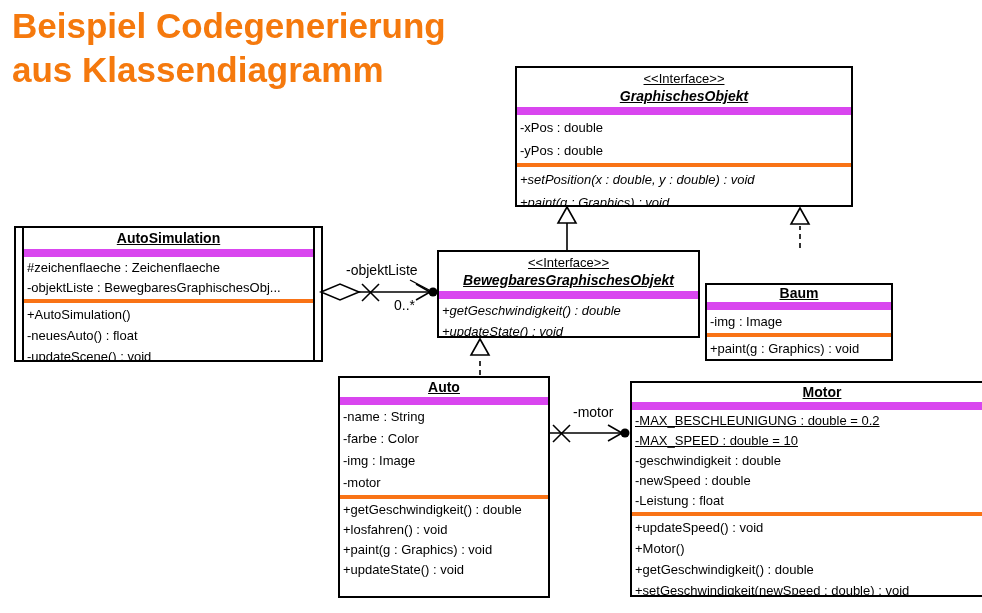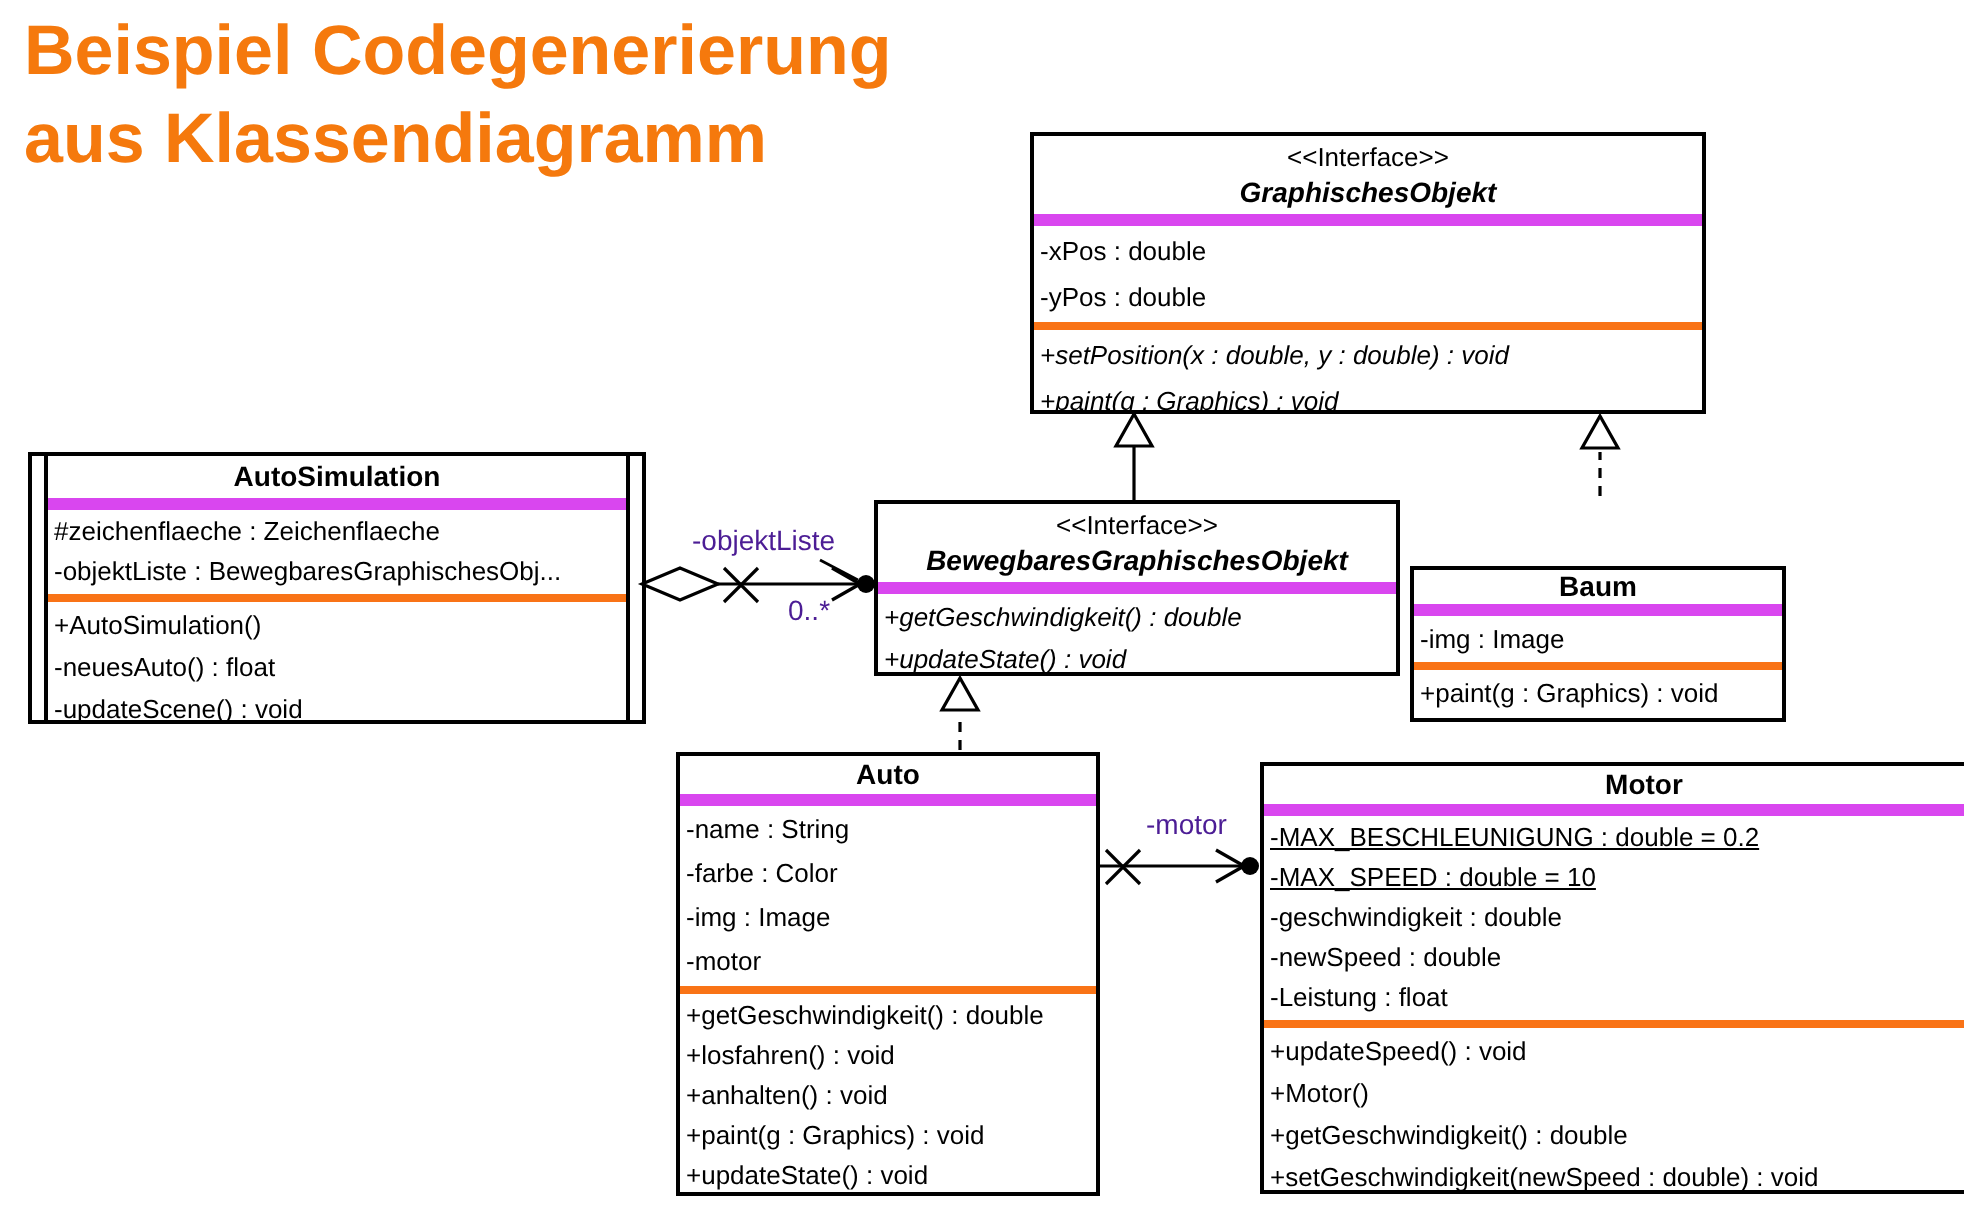--- a/index.html
+++ b/index.html
@@ -13,21 +13,21 @@
     position:absolute; left:12px; top:4px;
     font-size:35px; font-weight:bold; line-height:44px;
     letter-spacing:0px; white-space:nowrap;
   }
 
   
   .box {
     position:absolute; background:#fff; border:2px solid #000;
     box-sizing:border-box; font-size:13px; color:#000; overflow:hidden;
   }
-  .hdr { border-bottom:6px solid #d946ef; text-align:center; font-weight:bold; font-size:14px; }
+  .hdr { border-bottom:8px solid #d946ef; text-align:center; font-weight:bold; font-size:14px;text-decoration:underline; }
   .stereo { font-weight:normal; font-size:13px; line-height:17px; padding-top:2px; }
   .cname { line-height:19px; padding-bottom:1px; }
   .hdr.single { line-height:19px; padding:0; }
   .sec { border-bottom:4px solid #f97316; padding:1px 3px; }
   .sec:last-child { border-bottom:0; }
   .row { white-space:nowrap; }
   .it { font-style:italic; }
   .u  { text-decoration:underline; }
 
   
@@ -46,21 +46,21 @@
   .b-baum .hdr.single { line-height:17px; }
   .b-baum .sec .row { line-height:22px; }
   .b-baum .sec.a .row { line-height:20px; padding-top:1px; }
   .b-auto .sec.a .row { line-height:22px; }
   .b-auto .sec.m .row { line-height:20px; }
   .b-motor .sec.a .row { line-height:20px; }
   .b-motor .sec.m .row { line-height:21px; }
 
   
   .assoc-label {
-    position:absolute; font-size:14px; color:#4c1d95; white-space:nowrap;
+    position:absolute; font-size:14px; color:#000000; white-space:nowrap;
   }
 
   .overlay { position:absolute; left:0; top:0; pointer-events:none; }
 </style>
 </head>
 <body>
 
 <div id="canvas">
 
   <div class="page-title" style="color: rgb(245, 121, 13);">
@@ -123,21 +123,20 @@
     <div class="hdr single">Auto</div>
     <div class="sec a">
       <div class="row">-name : String</div>
       <div class="row">-farbe : Color</div>
       <div class="row">-img : Image</div>
       <div class="row">-motor</div>
     </div>
     <div class="sec m">
       <div class="row">+getGeschwindigkeit() : double</div>
       <div class="row">+losfahren() : void</div>
-      <div class="row">+anhalten() : void</div>
       <div class="row">+paint(g : Graphics) : void</div>
       <div class="row">+updateState() : void</div>
     </div>
   </div>
 
   <div class="box b-motor" style="left:630px;top:381px;width:384px;height:216px;">
     <div class="hdr single">Motor</div>
     <div class="sec a">
       <div class="row u">-MAX_BESCHLEUNIGUNG : double = 0.2</div>
       <div class="row u">-MAX_SPEED : double = 10</div>

